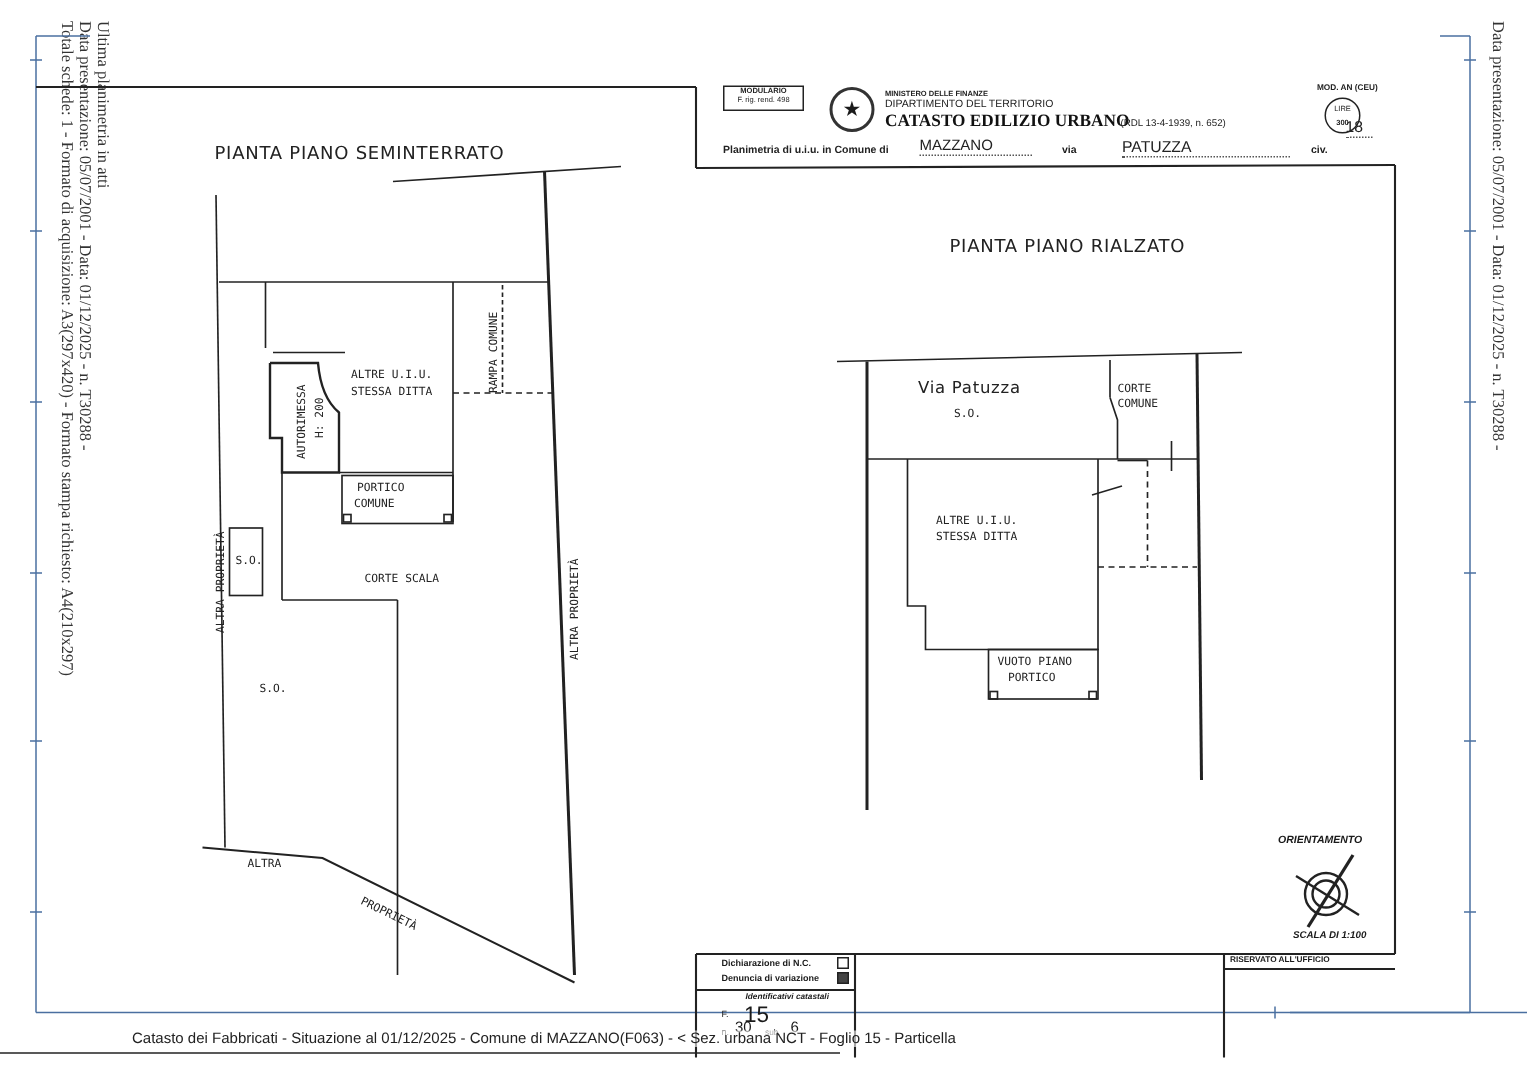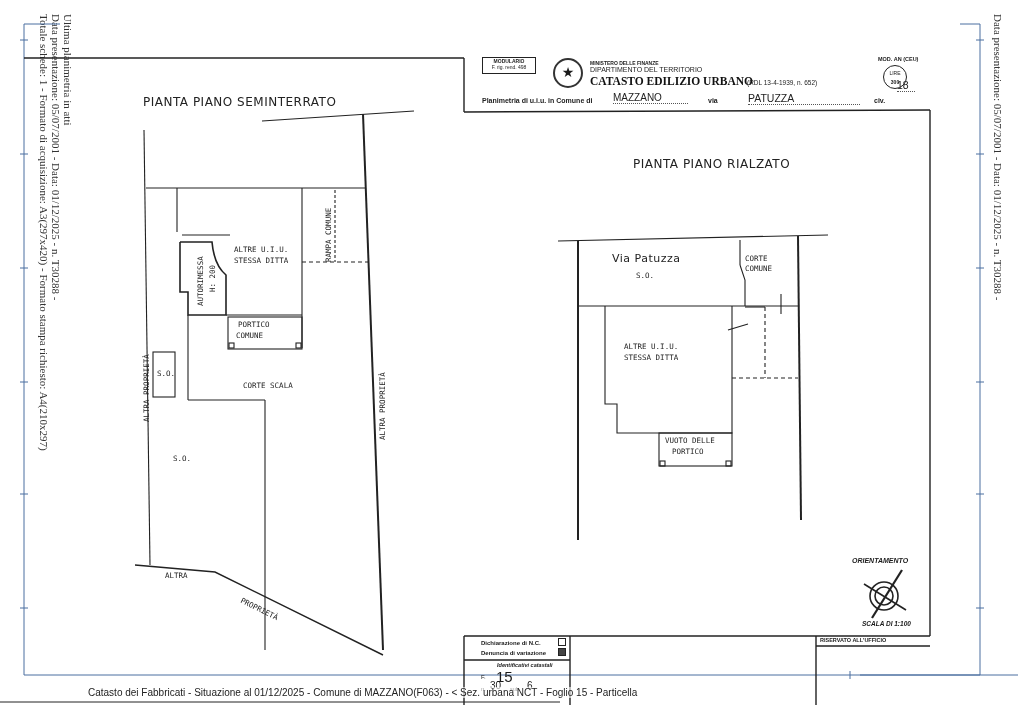--- a/index.html
+++ b/index.html
@@ -145,21 +145,21 @@
 <div class="small-lbl" style="left:165px;top:571px;text-align:center;">ALTRA</div>
 <div class="small-lbl" style="left:243px;top:596px;transform:rotate(26deg);transform-origin:0 0;">PROPRIETÀ</div>
 
 <div class="plan-lbl" style="left:597px;top:157px;margin-left:36px;">PIANTA  PIANO  RIALZATO</div>
 <div class="plan-lbl" style="left:612px;top:212px;font-size:11px;margin-top:40px;">Via   Patuzza</div>
 <div class="small-lbl" style="left:636px;top:271px;">S.O.</div>
 <div class="small-lbl" style="left:745px;top:254px;">CORTE</div>
 <div class="small-lbl" style="left:745px;top:264px;">COMUNE</div>
 <div class="small-lbl" style="left:624px;top:342px;">ALTRE U.I.U.</div>
 <div class="small-lbl" style="left:624px;top:353px;">STESSA  DITTA</div>
-<div class="small-lbl" style="left:665px;top:436px;">VUOTO  DELLE</div>
+<div class="small-lbl" style="left:665px;top:436px;">VUOTO  PIANO</div>
 <div class="small-lbl" style="left:672px;top:447px;">PORTICO</div>
 
 <div class="abs" style="left:852px;top:557px;font-size:7px;font-weight:bold;font-style:italic;">ORIENTAMENTO</div>
 <div class="abs" style="left:862px;top:620px;font-size:6.5px;font-weight:bold;font-style:italic;">SCALA DI 1:100</div>
 
 <div class="abs" style="left:481px;top:640px;font-size:6px;font-weight:bold;">Dichiarazione di N.C.</div>
 <div class="abs" style="left:558px;top:638px;width:6px;height:6px;border:1px solid #222;"></div>
 <div class="abs" style="left:481px;top:650px;font-size:6px;font-weight:bold;">Denuncia di  variazione</div>
 <div class="abs" style="left:558px;top:648px;width:6px;height:6px;border:1px solid #222;background:#444;"></div>
 <div class="abs" style="left:497px;top:662px;font-size:5.5px;font-weight:bold;font-style:italic;">Identificativi catastali</div>

